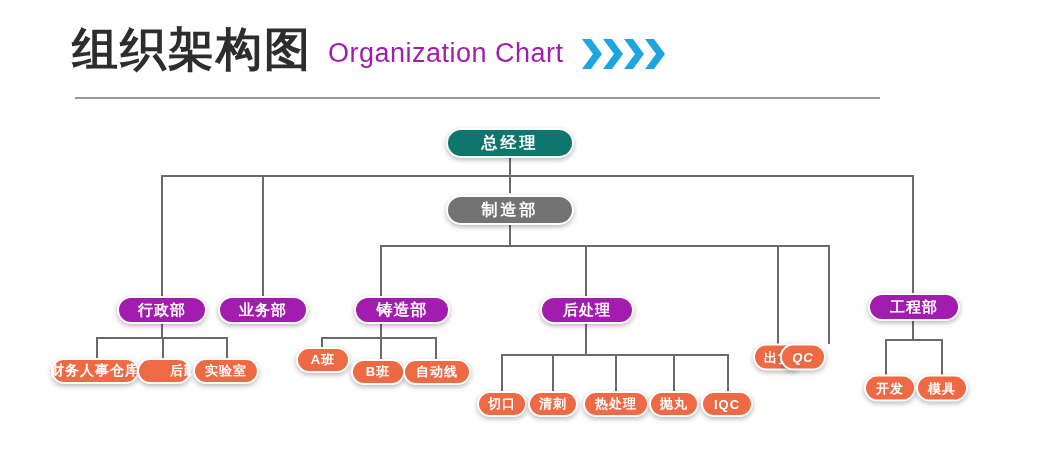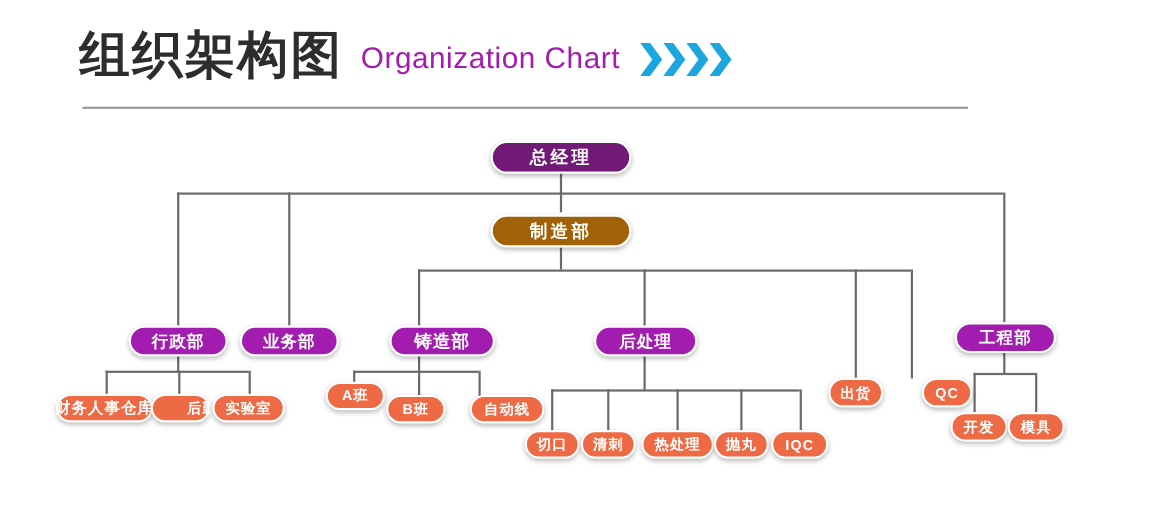--- a/index.html
+++ b/index.html
@@ -26,22 +26,22 @@
   
   .edge{position:absolute;background:#6a6a6a;z-index:1;}
   .node{
     position:absolute;z-index:2;transform:translate(-50%,-50%);
     display:flex;align-items:center;justify-content:center;
     color:#ffffff;font-weight:700;white-space:nowrap;
     border:2px solid #ffffff;border-radius:999px;
     box-shadow:0 2px 5px rgba(0,0,0,.28);
     box-sizing:border-box;letter-spacing:1px;
   }
-  .node.green{background:#701a75;}
-  .node.blue{background:#a16207;}
+  .node.green{background:#0f766e;}
+  .node.blue{background:#737373;}
   .node.red{background:#a21caf;}
   .node.orange{background:#ee6a45;}
   .node.wide{letter-spacing:3px;}
 </style>
 </head>
 <body>
 
 <div class="stage">
   <div class="header">
     <span class="title-cn">组织架构图</span>
@@ -90,27 +90,27 @@
       <div class="edge" style="left: 885px; top: 339px; width: 2px; height: 37px;"></div>
       <div class="edge" style="left: 941px; top: 339px; width: 2px; height: 37px;"></div>
       <div class="node green wide" style="left: 510px; top: 143px; width: 128px; height: 30px; font-size: 16px;">总经理</div>
       <div class="node blue wide" style="left: 510px; top: 210px; width: 128px; height: 30px; font-size: 16px;">制造部</div>
       <div class="node red" style="left: 162px; top: 310px; width: 90px; height: 28px; font-size: 15px;">行政部</div>
       <div class="node red" style="left: 263px; top: 310px; width: 90px; height: 28px; font-size: 15px;">业务部</div>
       <div class="node red" style="left: 914px; top: 307px; width: 92px; height: 28px; font-size: 15px;">工程部</div>
       <div class="node red" style="left: 402px; top: 310px; width: 96px; height: 28px; font-size: 16px;">铸造部</div>
       <div class="node red" style="left: 587px; top: 310px; width: 94px; height: 28px; font-size: 15px;">后处理</div>
       <div class="node orange" style="left: 778px; top: 357px; width: 50px; height: 27px; font-size: 13px;">出货</div>
-      <div class="node orange" style="left: 861px; top: 357px; width: 46px; height: 27px; font-size: 13px;">QC</div>
+      <div class="node orange" style="left: 803px; top: 357px; width: 46px; height: 27px; font-size: 13px; font-style: italic;">QC</div>
       <div class="node orange" style="left: 95px; top: 371px; width: 88px; height: 26px; font-size: 14px;">财务人事仓库</div>
       <div class="node orange" style="left: 164px; top: 371px; width: 54px; height: 26px; font-size: 13px; padding-left: 40px;">后勤</div>
       <div class="node orange" style="left: 226px; top: 371px; width: 66px; height: 26px; font-size: 13px;">实验室</div>
       <div class="node orange" style="left: 323px; top: 360px; width: 54px; height: 26px; font-size: 13px;">A班</div>
       <div class="node orange" style="left: 378px; top: 372px; width: 54px; height: 26px; font-size: 13px;">B班</div>
-      <div class="node orange" style="left: 437px; top: 372px; width: 68px; height: 26px; font-size: 13px; margin-left: 24px;">自动线</div>
+      <div class="node orange" style="left: 437px; top: 372px; width: 68px; height: 26px; font-size: 13px;">自动线</div>
       <div class="node orange" style="left: 502px; top: 404px; width: 50px; height: 26px; font-size: 13px;">切口</div>
       <div class="node orange" style="left: 553px; top: 404px; width: 50px; height: 26px; font-size: 13px;">清刺</div>
       <div class="node orange" style="left: 616px; top: 404px; width: 66px; height: 26px; font-size: 13px;">热处理</div>
       <div class="node orange" style="left: 674px; top: 404px; width: 50px; height: 26px; font-size: 13px;">抛丸</div>
       <div class="node orange" style="left: 727px; top: 404px; width: 52px; height: 26px; font-size: 13px;">IQC</div>
       <div class="node orange" style="left: 890px; top: 388px; width: 52px; height: 27px; font-size: 13px;">开发</div>
       <div class="node orange" style="left: 942px; top: 388px; width: 52px; height: 27px; font-size: 13px;">模具</div>
     </div>
 </div>
 

